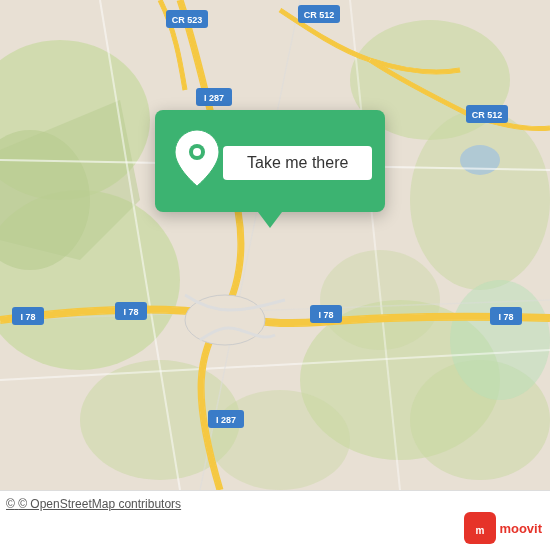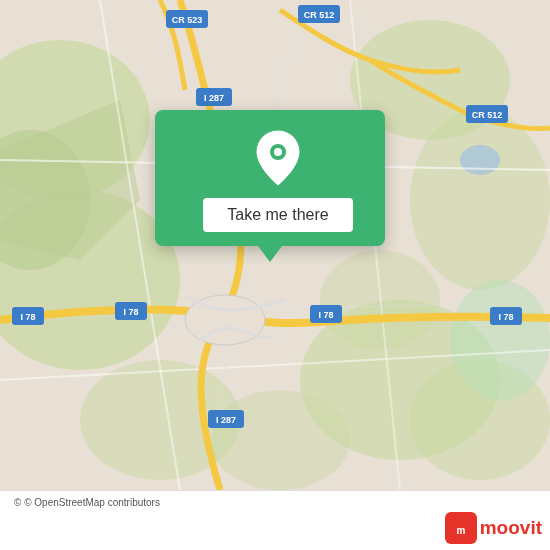--- a/index.html
+++ b/index.html
@@ -23,21 +23,21 @@
 
     
     #popup-card {
       position: absolute;
       top: 110px;
       left: 155px;
       width: 230px;
       background: #3cb371;
       border-radius: 8px;
       display: flex;
-      flex-direction: column;
+      flex-direction: row;
       align-items: center;
       padding: 18px 0 14px 16px;
       box-shadow: 0 4px 16px rgba(0,0,0,0.25);
       z-index: 10;
     }
 
     #popup-card::after {
       content: '';
       position: absolute;
       bottom: -16px;
@@ -97,32 +97,33 @@
       align-items: center;
       gap: 3px;
     }
 
     #moovit-icon {
       width: 32px;
       height: 32px;
     }
 
     #moovit-text {
-      font-size: 19px;
+      font-size: 13px;
       color: #e63329;
       font-weight: bold;
     }
 
     #attribution-row {
       position: absolute;
       top: 6px;
-      left: 14px;
+      left: 6px;
       right: 10px;
-      font-size: 10px;
+      font-size: 12px;
       color: #555;
+      text-decoration: underline;
     }
   </style>
 </head>
 <body>
 
 <div id="map-container">
 
   <svg id="map-svg" viewBox="0 0 550 490" xmlns="http://www.w3.org/2000/svg">
 
     <rect width="550" height="490" fill="#e8e0d4"></rect>

